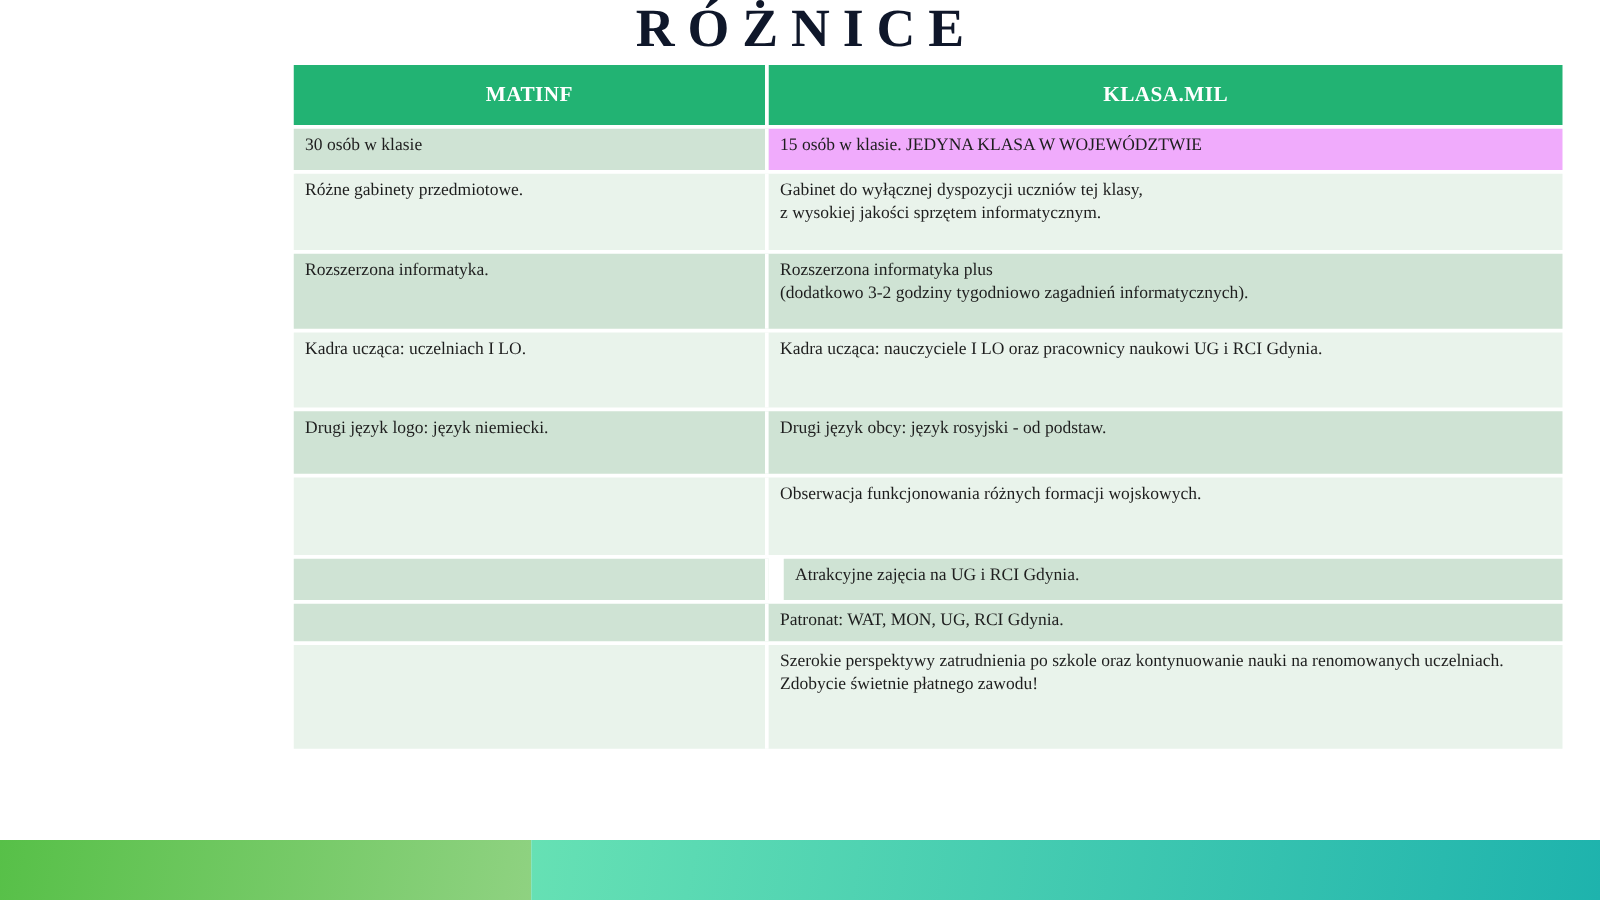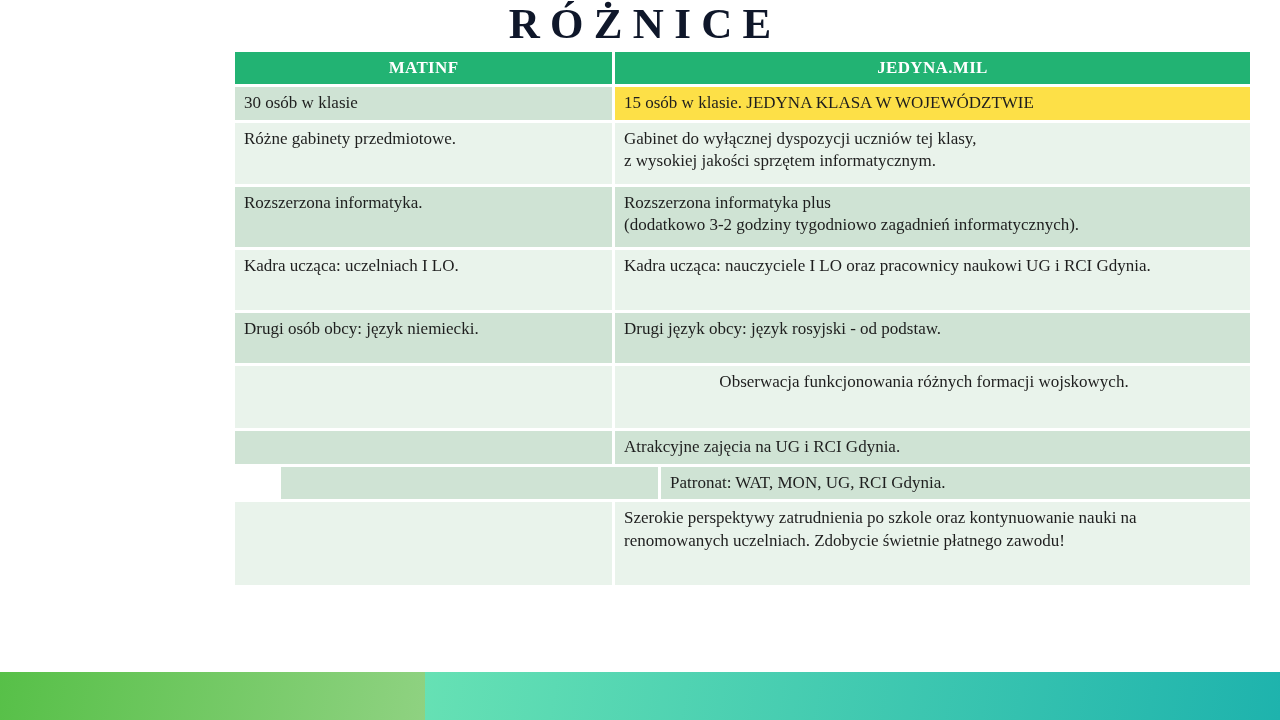--- a/index.html
+++ b/index.html
@@ -8,82 +8,82 @@
     overflow:hidden;font-family:"Liberation Serif", serif;color:#1e1e1e;
   }
   .slide-title{
     position:absolute;top:0;left:0;width:100%;text-align:center;
     font-size:43px;font-weight:bold;letter-spacing:0.24em;line-height:1.1;
     color:#0f172a;margin:0;text-indent:0.24em;
   }
   .cmp-table{
     position:absolute;left:235px;top:52px;width:1015px;
   }
-  .thead{display:flex;height:32px;}
+  .thead{display:flex;height:48px;}
   .th{
     display:flex;align-items:center;justify-content:center;
     color:#ffffff;font-weight:bold;font-size:17px;letter-spacing:0.02em;
   }
   .th.col1{width:380px;border-right:3px solid #ffffff;box-sizing:border-box;}
   .th.col2{flex:1;}
   .row{display:flex;margin-top:3px;}
   .cell{
     box-sizing:border-box;padding:5px 26px 5px 9px;
-    font-size:17px;line-height:1.32;
+    font-size:14px;line-height:1.32;
   }
   .cell.col1{width:380px;border-right:3px solid #ffffff;}
   .cell.col2{flex:1;}
   .cell b{font-weight:normal;}
   .footer{
     position:absolute;left:0;bottom:0;width:1280px;height:48px;display:flex;
   }
   .footer .seg-left{width:425px;height:100%;}
   .footer .seg-right{flex:1;height:100%;}
 </style>
 </head>
 <body>
 
 <div class="slide">
   <h1 class="slide-title">RÓŻNICE</h1>
 
   <div class="cmp-table">
     <div class="thead" style="background: rgb(34, 179, 115);">
       <div class="th col1">MATINF</div>
-      <div class="th col2">JEDYNA.MIL</div>
+      <div class="th col2">KLASA.MIL</div>
     </div>
     <div id="table-body">
         <div class="row" style="min-height: 33px;">
           <div class="cell col1" style="background: rgb(207, 227, 212);"><span>30 osób w klasie</span></div>
-          <div class="cell col2" style="background: #fde047;"><span>15 osób w klasie. JEDYNA KLASA W WOJEWÓDZTWIE</span></div>
+          <div class="cell col2" style="background: #f0abfc;"><span>15 osób w klasie. JEDYNA KLASA W WOJEWÓDZTWIE</span></div>
         </div>
         <div class="row" style="min-height: 61px;">
           <div class="cell col1" style="background: rgb(233, 243, 235);"><span>Różne gabinety przedmiotowe.</span></div>
           <div class="cell col2" style="background: rgb(233, 243, 235);"><span>Gabinet do wyłącznej dyspozycji uczniów tej klasy,</span><br><span>z wysokiej jakości sprzętem informatycznym.</span></div>
         </div>
         <div class="row" style="min-height: 60px;">
           <div class="cell col1" style="background: rgb(207, 227, 212);"><span>Rozszerzona informatyka.</span></div>
           <div class="cell col2" style="background: rgb(207, 227, 212);"><b>Rozszerzona informatyka plus</b><br><span>(dodatkowo 3-2 godziny tygodniowo zagadnień informatycznych).</span></div>
         </div>
         <div class="row" style="min-height: 60px;">
           <div class="cell col1" style="background: rgb(233, 243, 235);"><span>Kadra ucząca: uczelniach I LO.</span></div>
           <div class="cell col2" style="background: rgb(233, 243, 235);"><span>Kadra ucząca: nauczyciele I LO oraz pracownicy naukowi UG i RCI Gdynia.</span></div>
         </div>
         <div class="row" style="min-height: 50px;">
-          <div class="cell col1" style="background: rgb(207, 227, 212);"><span>Drugi osób obcy: język niemiecki.</span></div>
+          <div class="cell col1" style="background: rgb(207, 227, 212);"><span>Drugi język logo: język niemiecki.</span></div>
           <div class="cell col2" style="background: rgb(207, 227, 212);"><span>Drugi język obcy: język rosyjski - od podstaw.</span></div>
         </div>
-        <div class="row" style="min-height: 62px; text-align: center;">
+        <div class="row" style="min-height: 62px;">
           <div class="cell col1" style="background: rgb(233, 243, 235);"></div>
           <div class="cell col2" style="background: rgb(233, 243, 235);"><span>Obserwacja funkcjonowania różnych formacji wojskowych.</span></div>
         </div>
-        <div class="row" style="min-height: 33px;">
+        <div class="row" style="min-height: 33px; gap: 12px;">
           <div class="cell col1" style="background: rgb(207, 227, 212);"></div>
           <div class="cell col2" style="background: rgb(207, 227, 212);"><span>Atrakcyjne zajęcia na UG i RCI Gdynia.</span></div>
         </div>
-        <div class="row" style="min-height: 30px; margin-left: 46px;">
+        <div class="row" style="min-height: 30px;">
           <div class="cell col1" style="background: rgb(207, 227, 212);"></div>
           <div class="cell col2" style="background: rgb(207, 227, 212);"><span>Patronat: WAT, MON, UG, RCI Gdynia.</span></div>
         </div>
         <div class="row" style="min-height: 83px;">
           <div class="cell col1" style="background: rgb(233, 243, 235);"></div>
           <div class="cell col2" style="background: rgb(233, 243, 235);"><span>Szerokie perspektywy zatrudnienia po szkole oraz kontynuowanie nauki na renomowanych uczelniach.  </span><b>Zdobycie świetnie płatnego zawodu!</b></div>
         </div>
       </div>
   </div>
 

